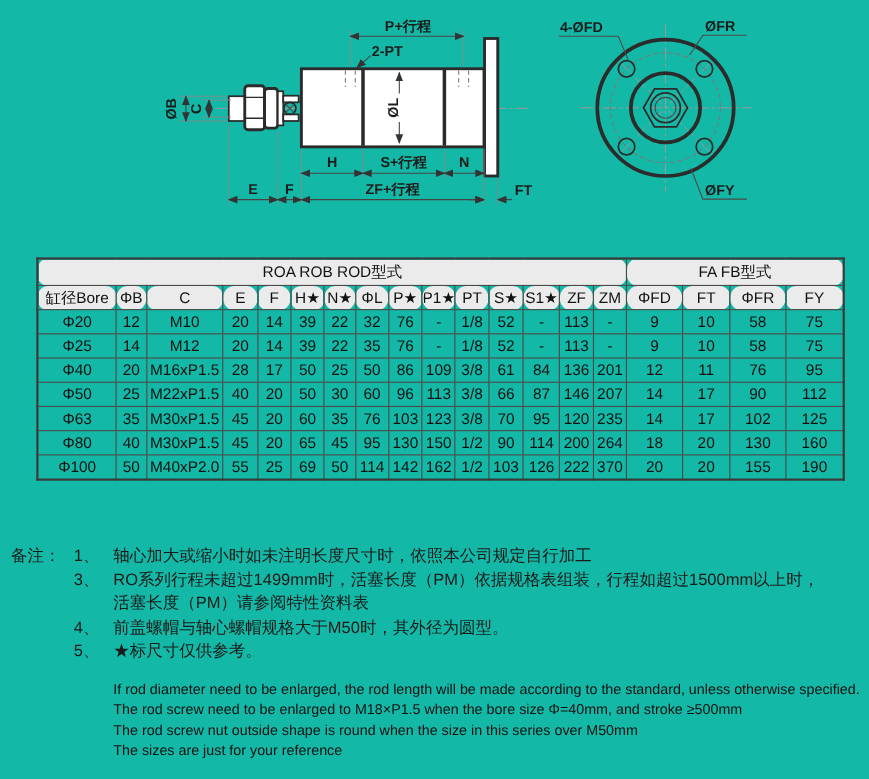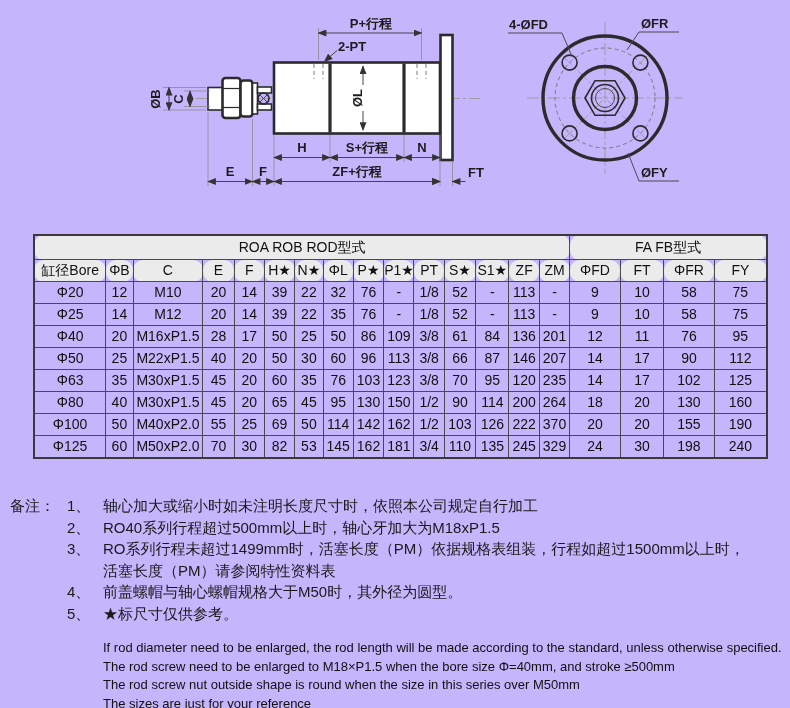--- a/index.html
+++ b/index.html
@@ -1,16 +1,16 @@
 <!DOCTYPE html>
 <html><head>
 <meta charset="utf-8">
 <style>
   html,body{margin:0;padding:0;}
-  .page{position:relative;width:790px;height:708px;background:#c4b5fd;overflow:hidden;
+  .page{position:relative;width:790px;height:708px;background:#14b8a6;overflow:hidden;
         font-family:"Liberation Sans", sans-serif;color:#1a1a1a;}
   
   .diagram-wrap{position:absolute;left:0;top:0;width:790px;height:228px;}
   svg text{font-family:"Liberation Sans", sans-serif;font-size:13px;font-weight:bold;fill:#1c1c1c;}
   .bold{fill:#fff;stroke:#2b2b2b;stroke-width:2.6;}
   .bold2{fill:none;stroke:#2b2b2b;stroke-width:3.4;}
   .med{fill:#fff;stroke:#2b2b2b;stroke-width:1.6;}
   .medl{fill:none;stroke:#2b2b2b;stroke-width:1.6;}
   .thin{fill:none;stroke:#4a4a4a;stroke-width:1;}
   .ext{fill:none;stroke:#8a8a8a;stroke-width:0.8;}
@@ -335,48 +335,26 @@
           <td>1/2</td>
           <td>103</td>
           <td>126</td>
           <td>222</td>
           <td>370</td>
           <td>20</td>
           <td>20</td>
           <td>155</td>
           <td>190</td>
         </tr>
-        <tr>
-          <td>Φ125</td>
-          <td>60</td>
-          <td>M50xP2.0</td>
-          <td>70</td>
-          <td>30</td>
-          <td>82</td>
-          <td>53</td>
-          <td>145</td>
-          <td>162</td>
-          <td>181</td>
-          <td>3/4</td>
-          <td>110</td>
-          <td>135</td>
-          <td>245</td>
-          <td>329</td>
-          <td>24</td>
-          <td>30</td>
-          <td>198</td>
-          <td>240</td>
-        </tr>
       </tbody>
   </table>
 
   <div class="notes">
     <div id="cn-lines">
         <div class="cn-row"><span class="nlabel">备注：</span><span class="nnum">1、</span><span class="ntxt">轴心加大或缩小时如未注明长度尺寸时，依照本公司规定自行加工</span></div>
-        <div class="cn-row"><span class="nlabel"></span><span class="nnum">2、</span><span class="ntxt">RO40系列行程超过500mm以上时，轴心牙加大为M18xP1.5</span></div>
         <div class="cn-row"><span class="nlabel"></span><span class="nnum">3、</span><span class="ntxt">RO系列行程未超过1499mm时，活塞长度（PM）依据规格表组装，行程如超过1500mm以上时，</span></div>
         <div class="cn-row"><span class="nlabel"></span><span class="nnum"></span><span class="ntxt">活塞长度（PM）请参阅特性资料表</span></div>
         <div class="cn-row"><span class="nlabel"></span><span class="nnum">4、</span><span class="ntxt">前盖螺帽与轴心螺帽规格大于M50时，其外径为圆型。</span></div>
         <div class="cn-row"><span class="nlabel"></span><span class="nnum">5、</span><span class="ntxt">★标尺寸仅供参考。</span></div>
       </div>
     <div id="en-lines" class="en-block">
         <div class="en-row">If rod diameter need to be enlarged, the rod length will be made according to the standard, unless otherwise specified.</div>
         <div class="en-row">The rod screw need to be enlarged to M18×P1.5 when the bore size Φ=40mm, and stroke ≥500mm</div>
         <div class="en-row">The rod screw nut outside shape is round when the size in this series over M50mm</div>
         <div class="en-row">The sizes are just for your reference</div>

